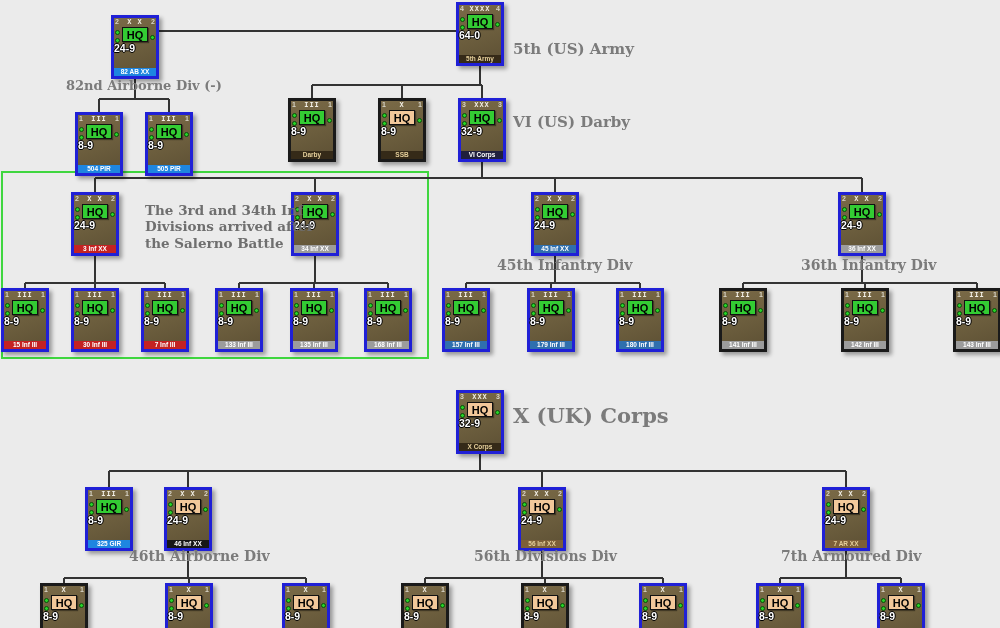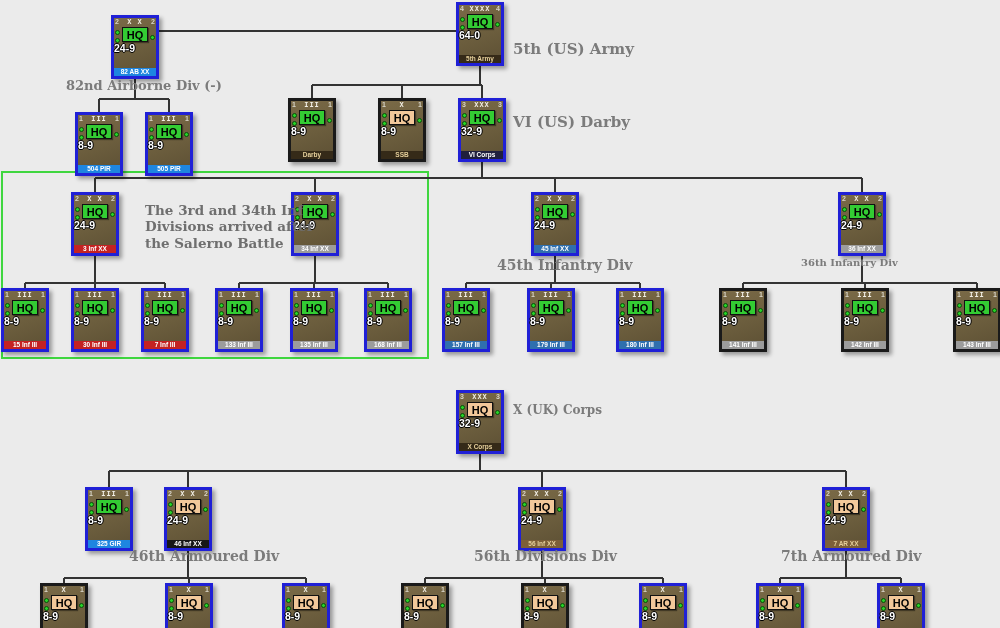--- a/index.html
+++ b/index.html
@@ -534,18 +534,18 @@
       <span class="dot dot-r"></span>
       <span class="hqbox hq-tan">HQ</span>
       <span class="rating">8-9</span>
       <span class="strip" style="background: rgb(125, 95, 56); color: rgb(229, 207, 155);">22 AR X</span>
     </div>
   </div>
     <div class="label" style="left: 513px; top: 14px; font-size: 15px; margin-top: 26px;">5th (US) Army</div>
     <div class="label" style="left: 66px; top: 78px; font-size: 13px;">82nd Airborne Div (-)</div>
     <div class="label" style="left: 513px; top: 113px; font-size: 15px;">VI (US) Darby</div>
     <div class="label" style="left: 497px; top: 257px; font-size: 14px;">45th Infantry Div</div>
-    <div class="label" style="left: 801px; top: 257px; font-size: 10px;">36th Infantry Div</div>
-    <div class="label" style="left: 513px; top: 403px; font-size: 12px;">X (UK) Corps</div>
-    <div class="label" style="left: 129px; top: 548px; font-size: 14px;">46th Armoured Div</div>
+    <div class="label" style="left: 801px; top: 257px; font-size: 14px;">36th Infantry Div</div>
+    <div class="label" style="left: 513px; top: 403px; font-size: 21px;">X (UK) Corps</div>
+    <div class="label" style="left: 129px; top: 548px; font-size: 14px;">46th Airborne Div</div>
     <div class="label" style="left: 474px; top: 548px; font-size: 14px;">56th Divisions Div</div>
     <div class="label" style="left: 781px; top: 548px; font-size: 14px;">7th Armoured Div</div>
   </div>
 
 </body></html>

